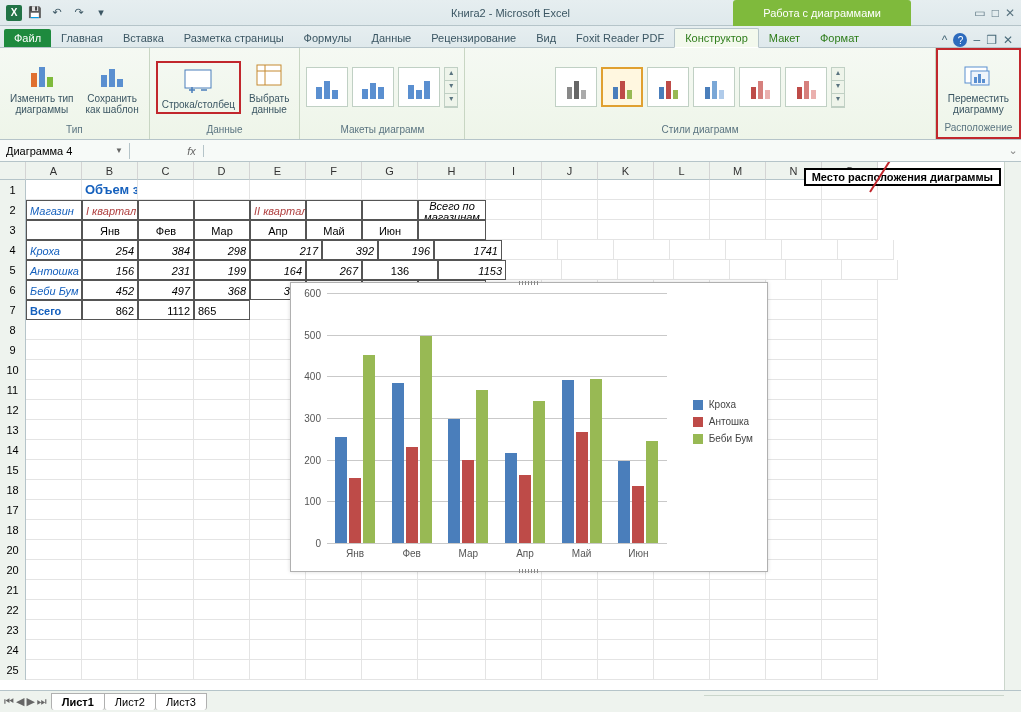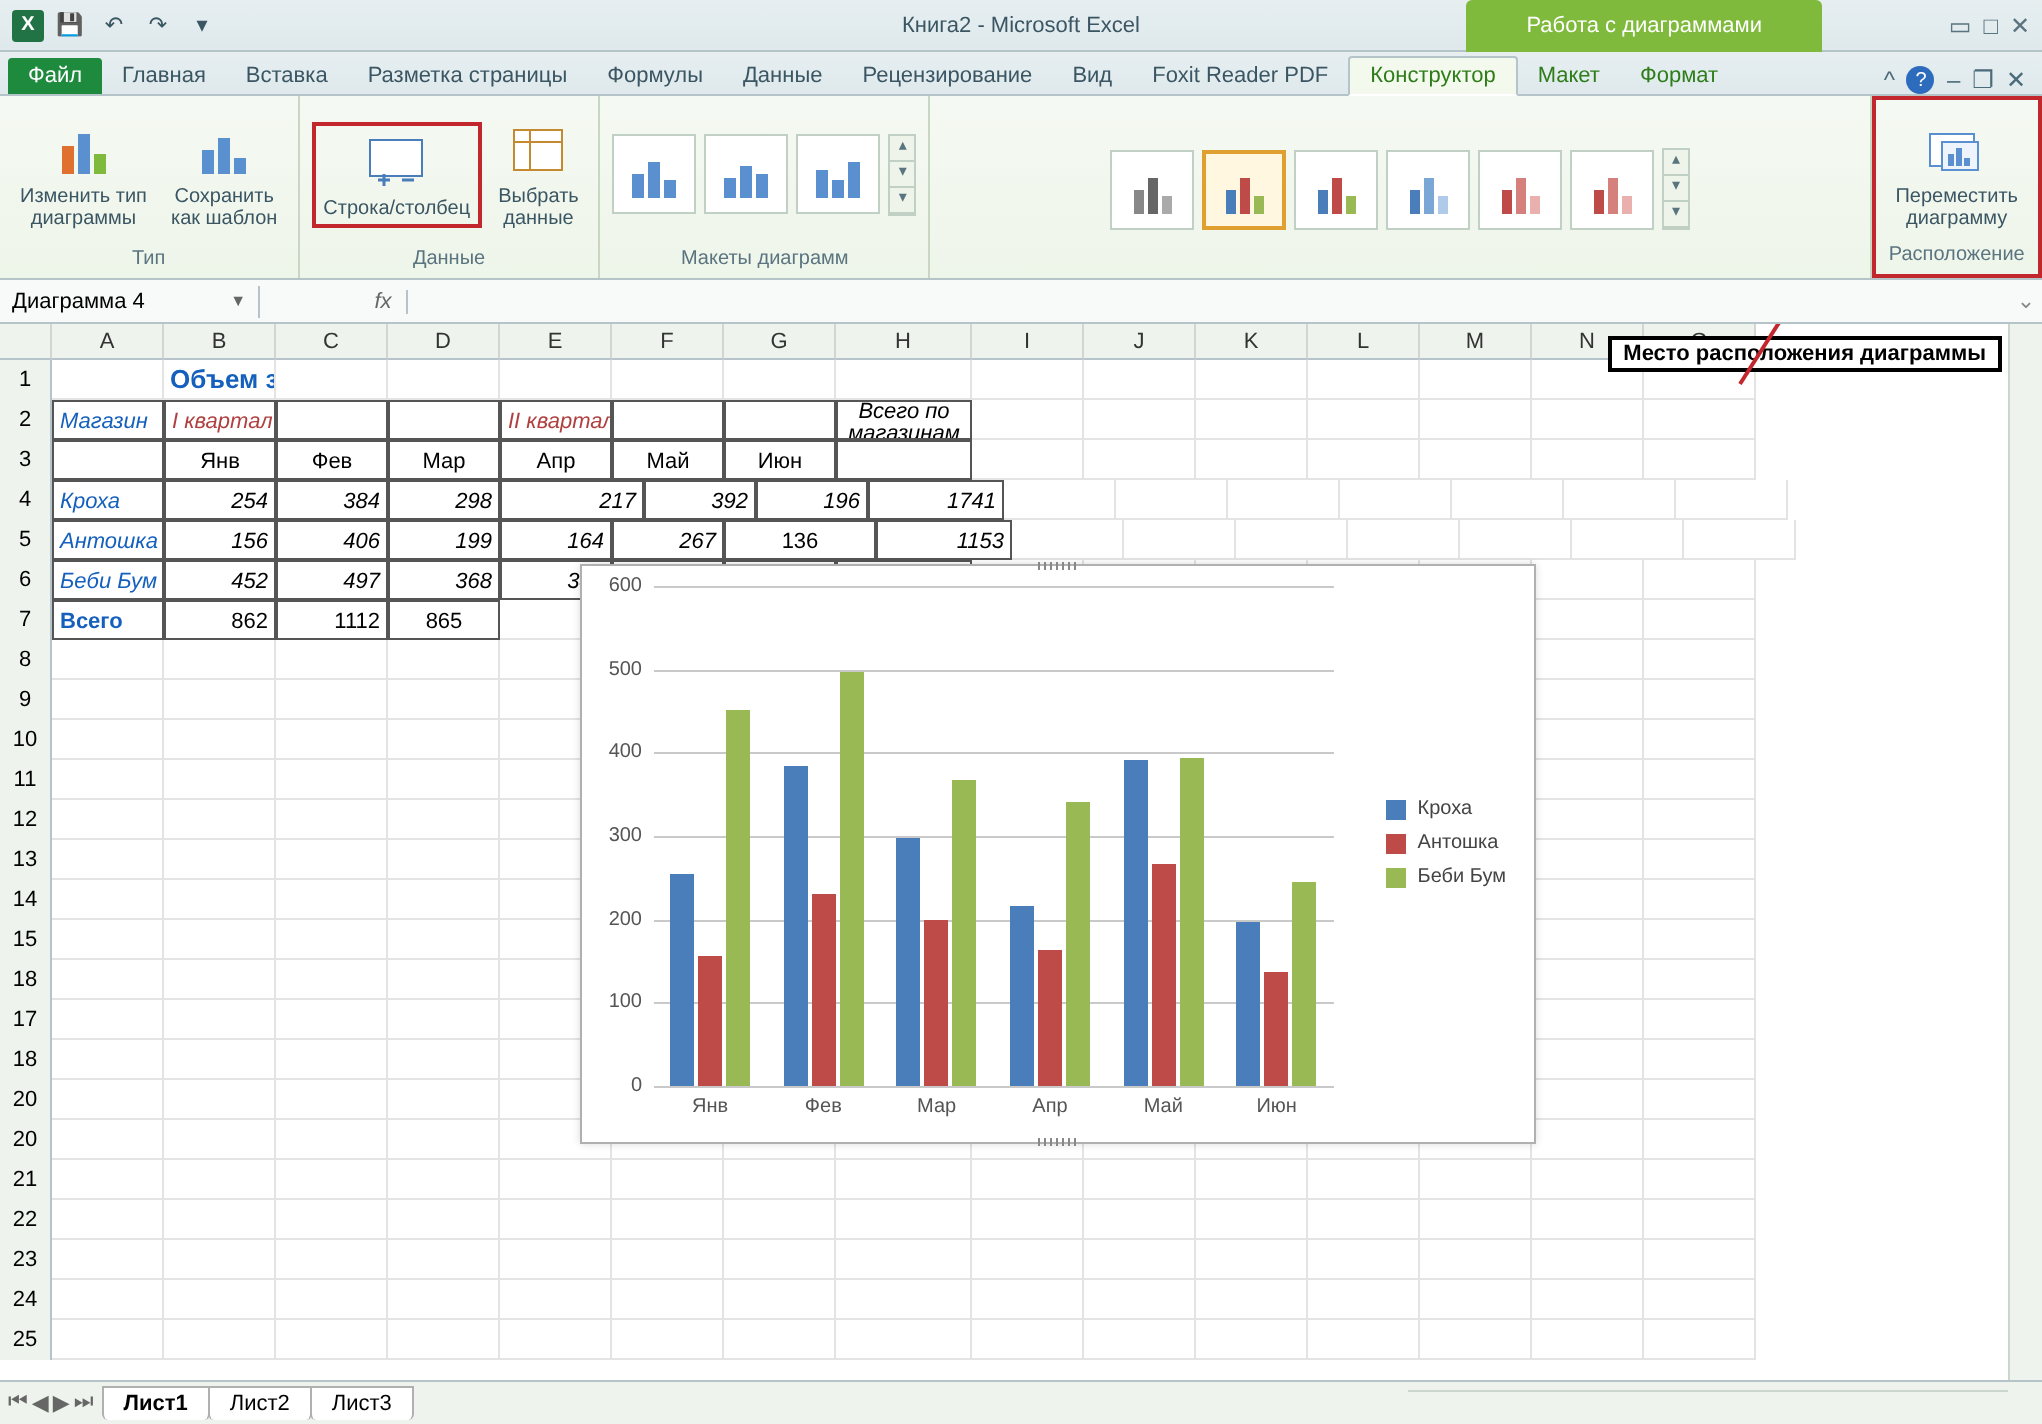--- a/index.html
+++ b/index.html
@@ -262,20 +262,21 @@
               <span style="height:9px;background:#eab0ae"></span>
             </div>
           </div>
         <div class="gal-more">
             <span>▴</span>
             <span>▾</span>
             <span>▾</span>
           </div>
       </div>
     </div>
+    <div class="group-label">Стили диаграмм</div>
   </div>
 
   <div class="group hl" style="border:2px solid #c1272d">
     <div class="group-body">
       <div class="rbtn">
         <div class="ico">
             <svg width="30" height="24">
               <rect x="2" y="4" width="22" height="16" fill="#fff" stroke="#5a8fd0"></rect>
               <rect x="8" y="8" width="18" height="14" fill="#eef4fb" stroke="#5a8fd0"></rect>
               <rect x="11" y="14" width="3" height="6" fill="#5a8fd0"></rect>
@@ -392,21 +393,21 @@
         <div class="cell" style="width: 56px;"></div>
         <div class="cell" style="width: 56px;"></div>
         <div class="cell" style="width: 56px;"></div>
         <div class="cell" style="width: 56px;"></div>
         <div class="cell" style="width: 56px;"></div>
       </div>
       <div class="row">
         <div class="rowhead">5</div>
         <div class="cell" style="width: 56px; border: 1px solid rgb(85, 85, 85); font-style: italic; color: rgb(21, 96, 189);">Антошка</div>
         <div class="cell" style="width: 56px; border: 1px solid rgb(85, 85, 85); text-align: right; font-style: italic;">156</div>
-        <div class="cell" style="width: 56px; border: 1px solid rgb(85, 85, 85); text-align: right; font-style: italic;">406</div>
+        <div class="cell" style="width: 56px; border: 1px solid rgb(85, 85, 85); text-align: right; font-style: italic;">231</div>
         <div class="cell" style="width: 56px; border: 1px solid rgb(85, 85, 85); text-align: right; font-style: italic;">199</div>
         <div class="cell" style="width: 56px; border: 1px solid rgb(85, 85, 85); text-align: right; font-style: italic; padding-left: 20px;">164</div>
         <div class="cell" style="width: 56px; border: 1px solid rgb(85, 85, 85); text-align: right; font-style: italic;">267</div>
         <div class="cell" style="width: 76px; border: 1px solid rgb(85, 85, 85); text-align: center; ">136</div>
         <div class="cell" style="width: 68px; border: 1px solid rgb(85, 85, 85); text-align: right; font-style: italic;">1153</div>
         <div class="cell" style="width: 56px;"></div>
         <div class="cell" style="width: 56px;"></div>
         <div class="cell" style="width: 56px;"></div>
         <div class="cell" style="width: 56px;"></div>
         <div class="cell" style="width: 56px;"></div>
@@ -429,21 +430,21 @@
         <div class="cell" style="width: 56px;"></div>
         <div class="cell" style="width: 56px;"></div>
         <div class="cell" style="width: 56px;"></div>
         <div class="cell" style="width: 56px;"></div>
       </div>
       <div class="row">
         <div class="rowhead">7</div>
         <div class="cell" style="width: 56px; border: 1px solid rgb(85, 85, 85); font-weight: bold; color: rgb(21, 96, 189);">Всего</div>
         <div class="cell" style="width: 56px; border: 1px solid rgb(85, 85, 85); text-align: right;">862</div>
         <div class="cell" style="width: 56px; border: 1px solid rgb(85, 85, 85); text-align: right;">1112</div>
-        <div class="cell" style="width: 56px; border: 1px solid rgb(85, 85, 85); text-align: center;">865</div>
+        <div class="cell" style="width: 56px; border: 1px solid rgb(85, 85, 85); text-align: left;">865</div>
         <div class="cell" style="width: 56px;"></div>
         <div class="cell" style="width: 56px;"></div>
         <div class="cell" style="width: 56px;"></div>
         <div class="cell" style="width: 68px;"></div>
         <div class="cell" style="width: 56px;"></div>
         <div class="cell" style="width: 56px;"></div>
         <div class="cell" style="width: 56px;"></div>
         <div class="cell" style="width: 56px;"></div>
         <div class="cell" style="width: 56px;"></div>
         <div class="cell" style="width: 56px;"></div>

